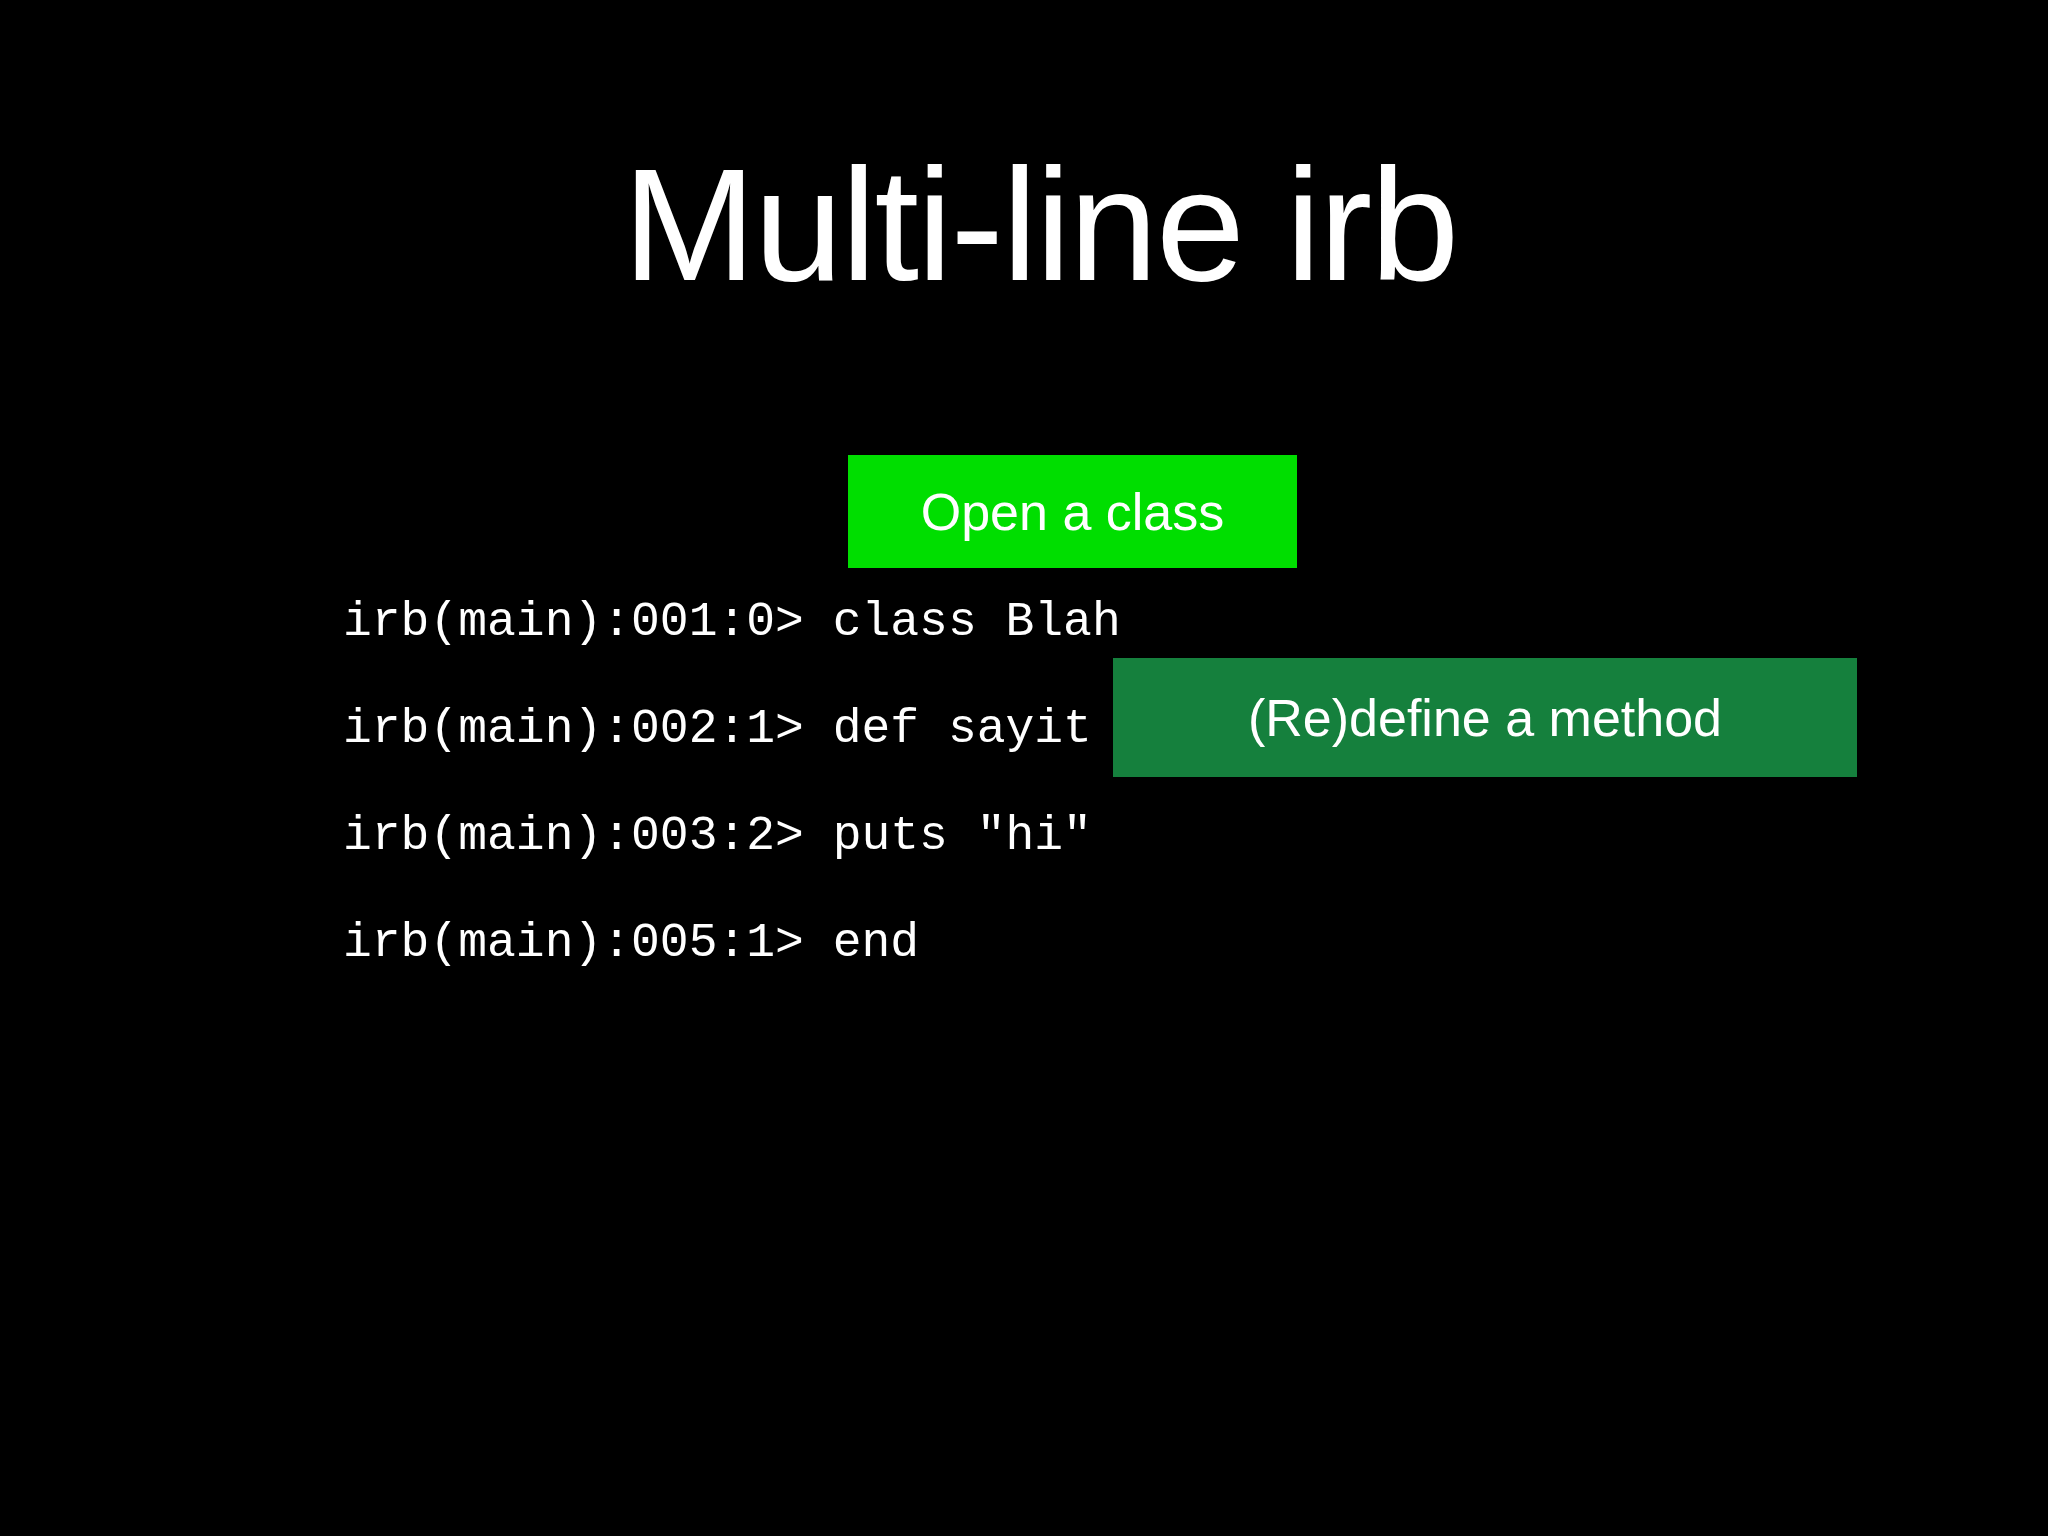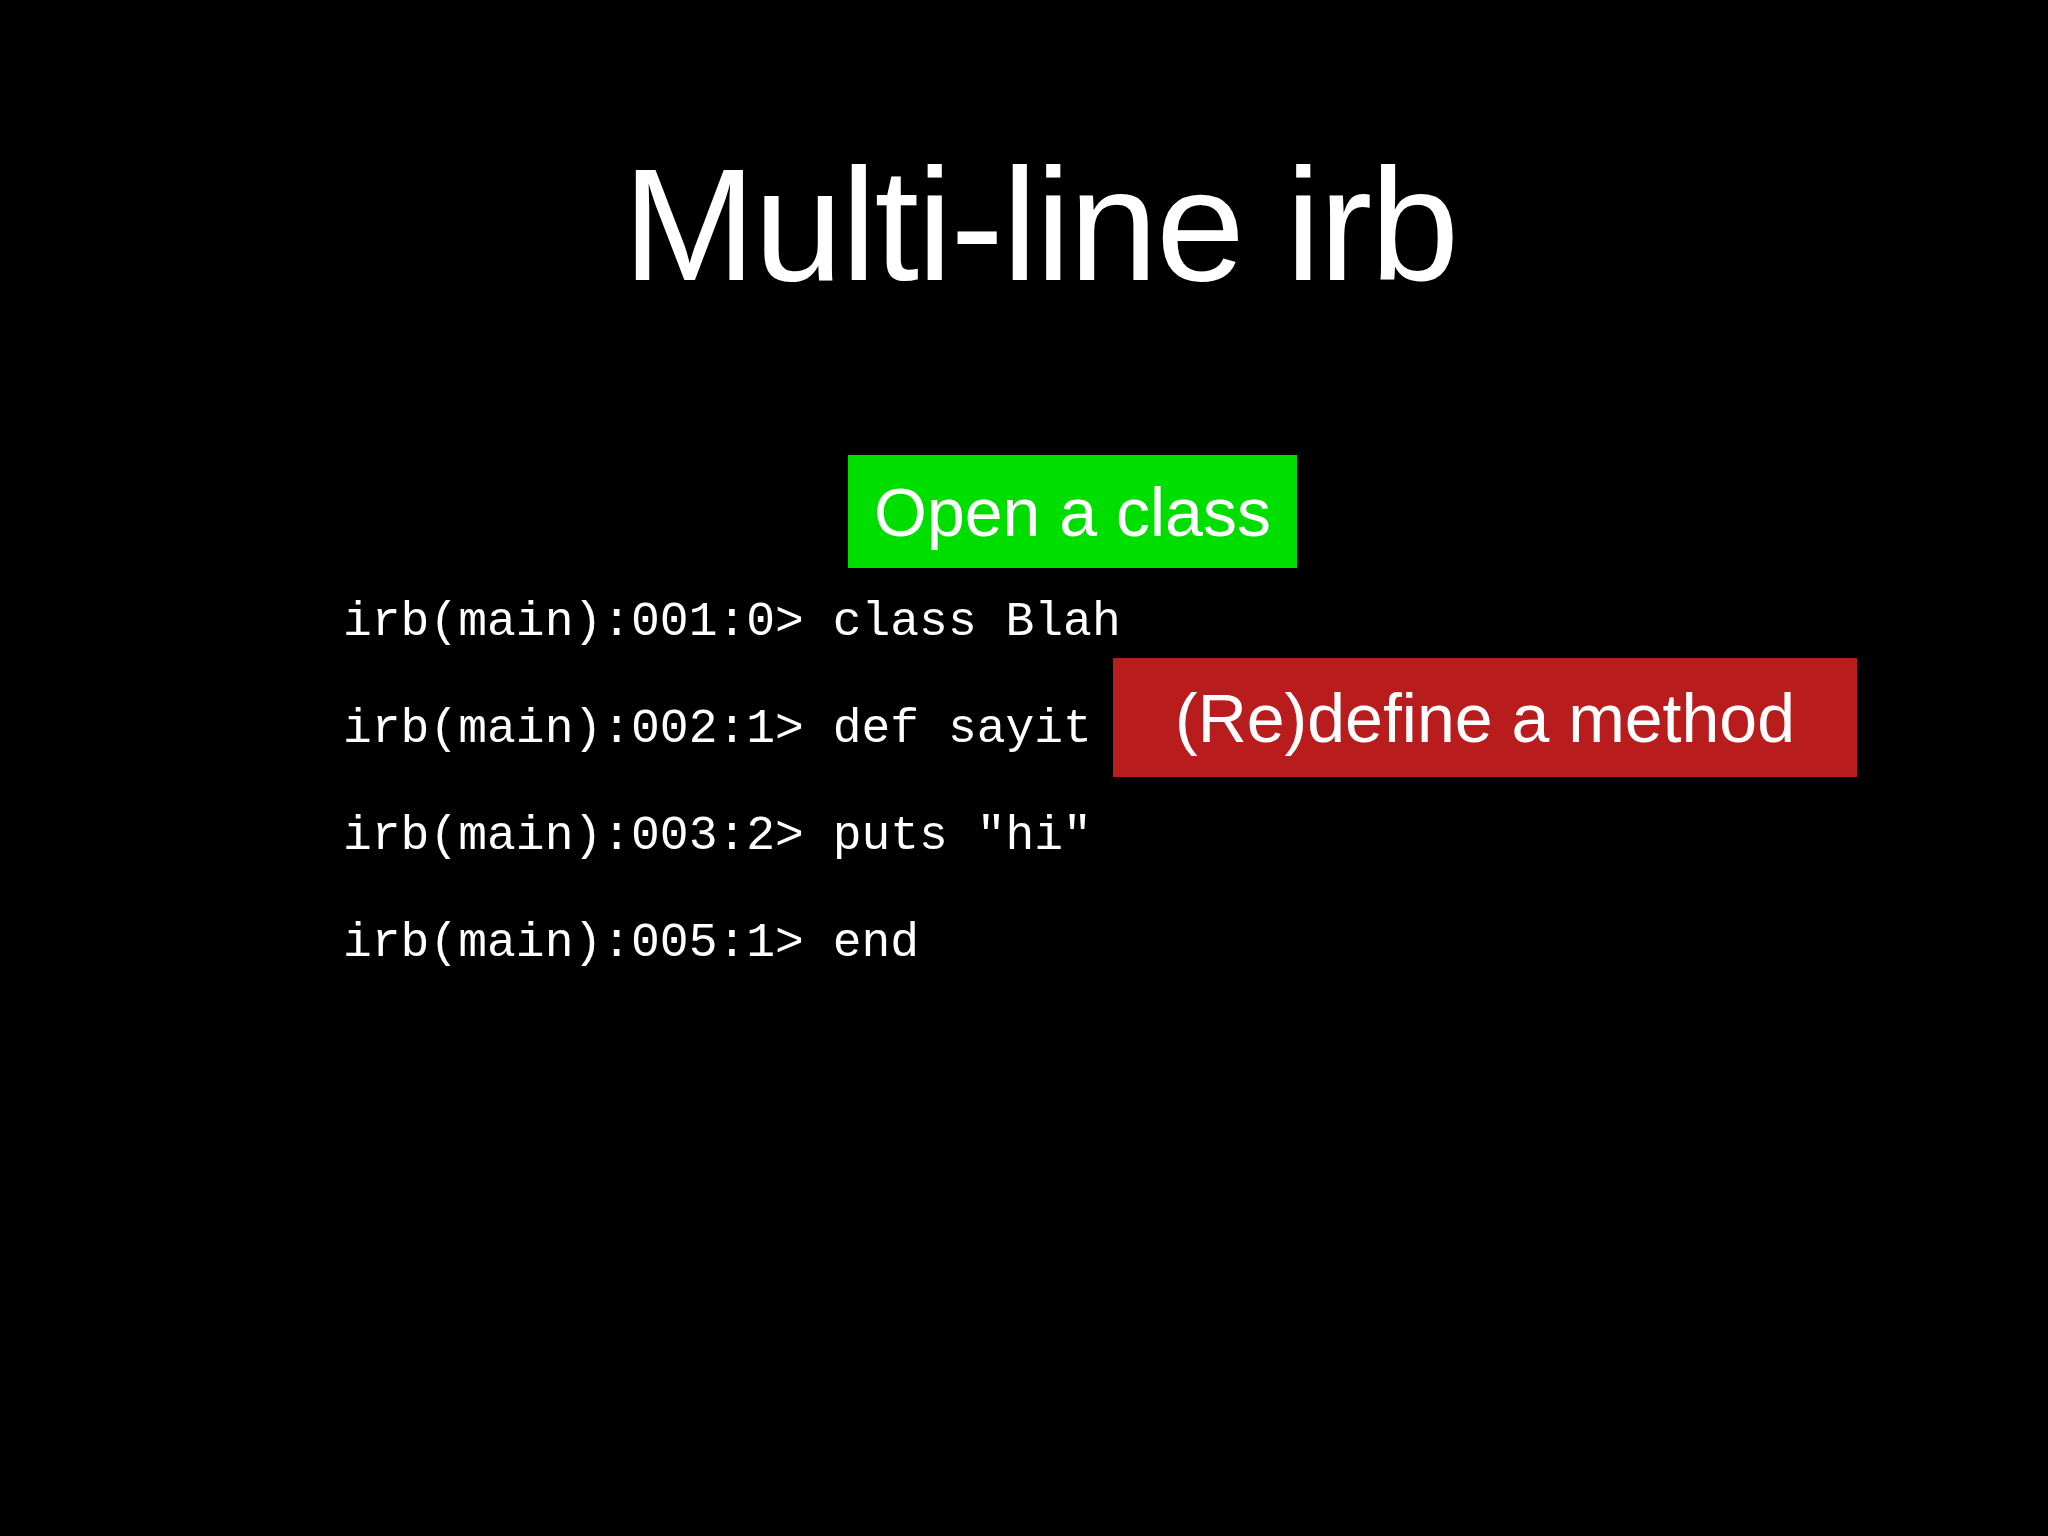--- a/index.html
+++ b/index.html
@@ -27,21 +27,21 @@
     line-height: 1;
     letter-spacing: -2px;
     margin-left: 16px;
   }
   .callout {
     position: absolute;
     display: flex;
     align-items: center;
     justify-content: center;
     color: #fff;
-    font-size: 68px;
+    font-size: 52px;
     line-height: 1;
     white-space: nowrap;
   }
   .callout.open-class {
     left: 848px;
     top: 455px;
     width: 449px;
     height: 113px;
   }
   .callout.redefine-method {
@@ -70,21 +70,21 @@
 <body style="background: rgb(0, 0, 0);">
 
 <div class="slide" style="background: rgb(0, 0, 0);">
 
   <div class="slide-title" style="color: rgb(255, 255, 255);">Multi-line irb</div>
 
   <div class="callout open-class" style="background: rgb(0, 222, 0);">
     <span>Open a class</span>
   </div>
 
-  <div class="callout redefine-method" style="background: #b91c1c; justify-content: center;">
+  <div class="callout redefine-method" style="background: #15803d; justify-content: center;">
     <span>(Re)define a method</span>
   </div>
 
   <div class="terminal" style="color: rgb(255, 255, 255);">
     <div class="terminal-line">irb(main):001:0&gt; class Blah</div>
     <div class="terminal-line">irb(main):002:1&gt; def sayit</div>
     <div class="terminal-line">irb(main):003:2&gt; puts "hi"</div>
     <div class="terminal-line">irb(main):005:1&gt; end</div>
   </div>
 

